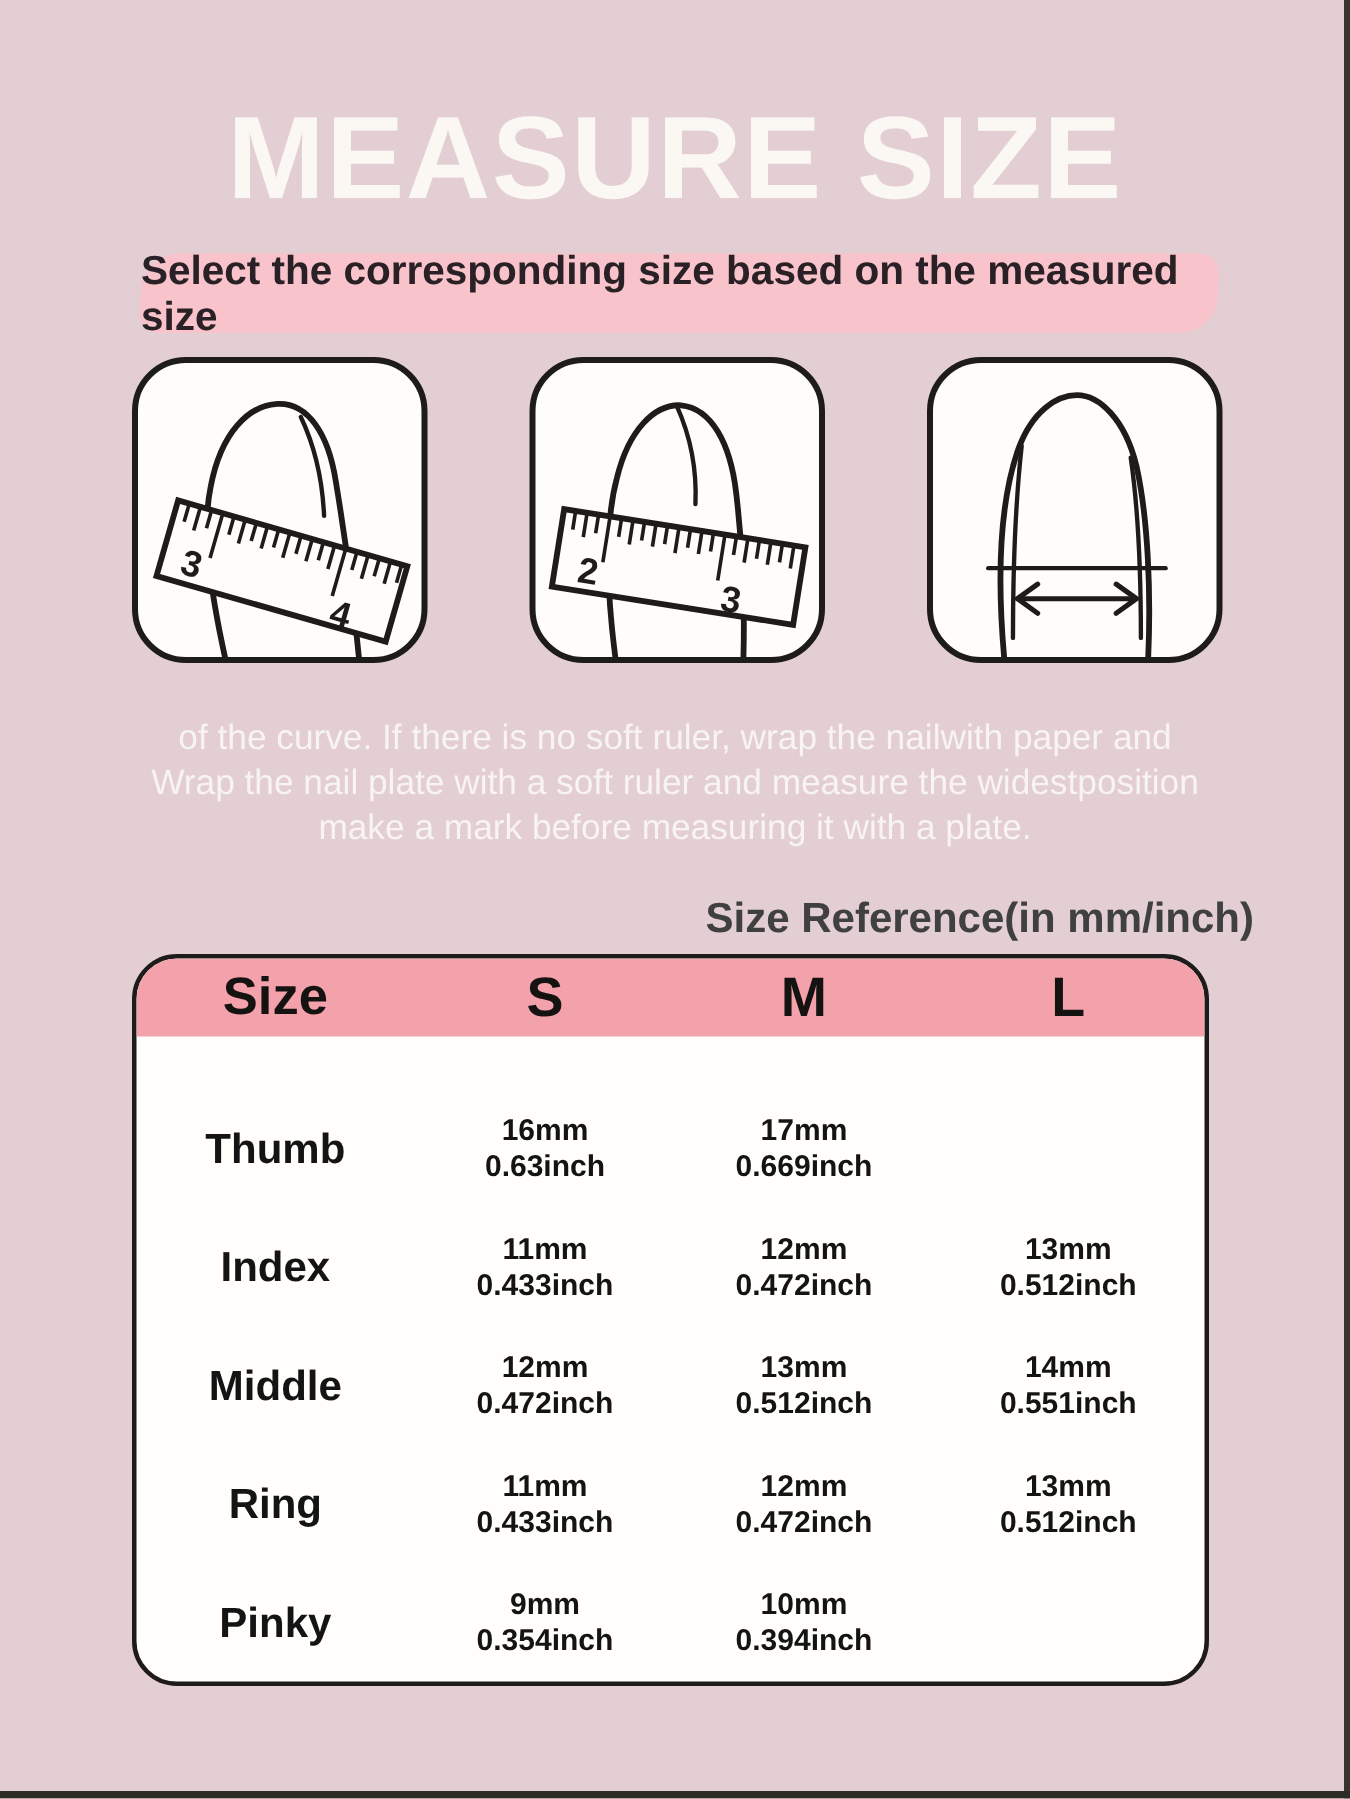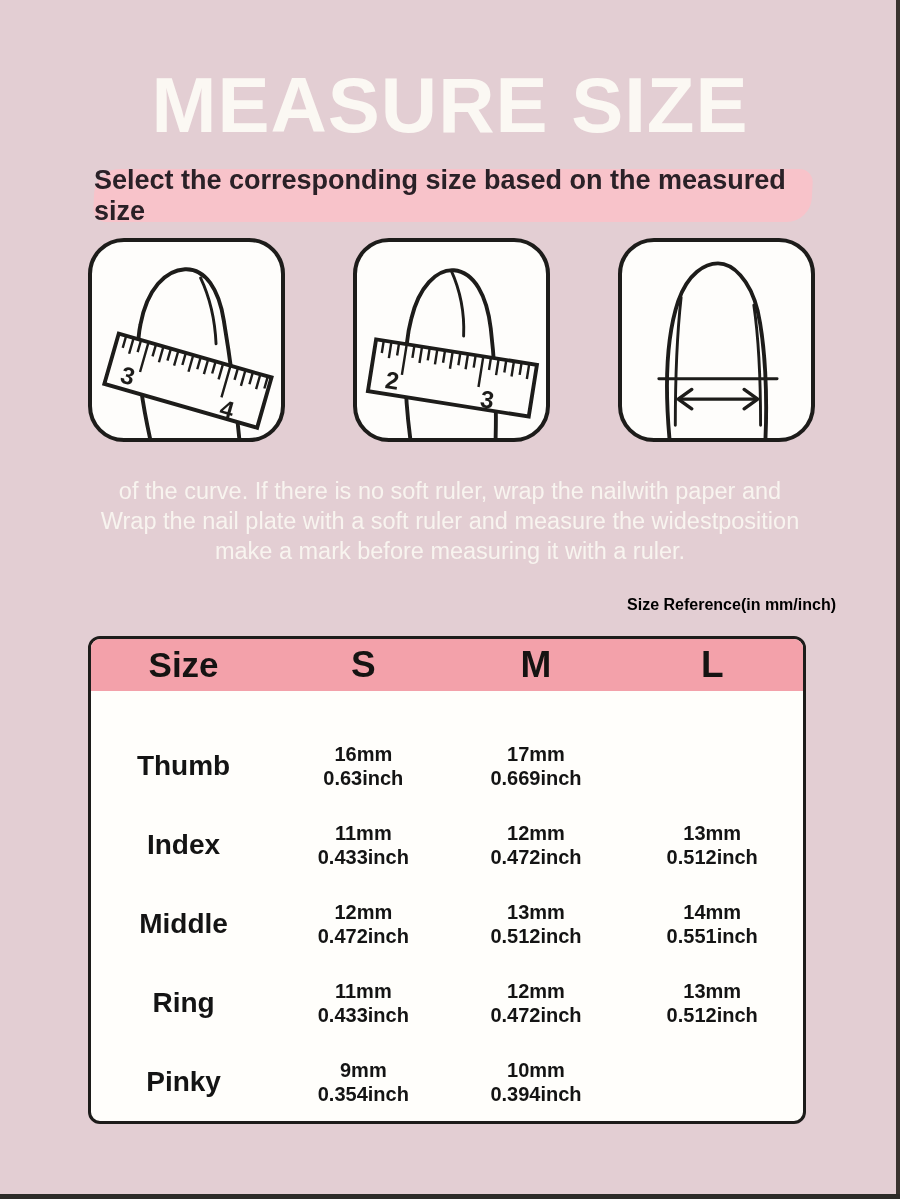--- a/index.html
+++ b/index.html
@@ -50,28 +50,28 @@
 
   .instructions {
     position: absolute; top: 476px; left: 0; width: 100%;
     text-align: center;
     color: #f8f4ef; font-size: 23.5px; line-height: 30px; font-weight: 500;
   }
   .instructions .line { display: block; }
 
   .size-ref {
     position: absolute; top: 596px; right: 64px;
-    font-size: 16px; font-weight: bold; color: #000000; margin-left: 25px;
+    font-size: 28px; font-weight: bold; color: #404040; margin-left: 25px;
   }
 
   .size-table {
     position: absolute; left: 88px; top: 636px; width: 718px; height: 488px;
     background: #fffefb;
     border: 3px solid #1d1c1a;
-    border-radius: 12px;
+    border-radius: 30px;
     overflow: hidden;
   }
   .t-row {
     display: grid;
     grid-template-columns: 26% 24.5% 24% 25.5%;
     align-items: center;
     text-align: center;
   }
   .t-header {
     height: 52px;
@@ -142,21 +142,21 @@
       <path d="M72,151 L58,161 L72,171" stroke="#1d1c1a" stroke-width="3.5" fill="none" stroke-linecap="round" stroke-linejoin="round"></path>
       <path d="M126,151 L140,161 L126,171" stroke="#1d1c1a" stroke-width="3.5" fill="none" stroke-linecap="round" stroke-linejoin="round"></path>
     </svg>
   </div>
 
 </div>
 
 <p class="instructions">
   <span class="line">of the curve. If there is no soft ruler, wrap the nailwith paper and</span>
   <span class="line">Wrap the nail plate with a soft ruler and measure the widestposition</span>
-  <span class="line">make a mark before measuring it with a ruler.</span>
+  <span class="line">make a mark before measuring it with a plate.</span>
 </p>
 
 <div class="size-ref">Size Reference(in mm/inch)</div>
 
 <div class="size-table">
   <div class="t-row t-header">
     <div class="h-size">Size</div>
     <div class="h-col">S</div>
     <div class="h-col">M</div>
     <div class="h-col">L</div>

